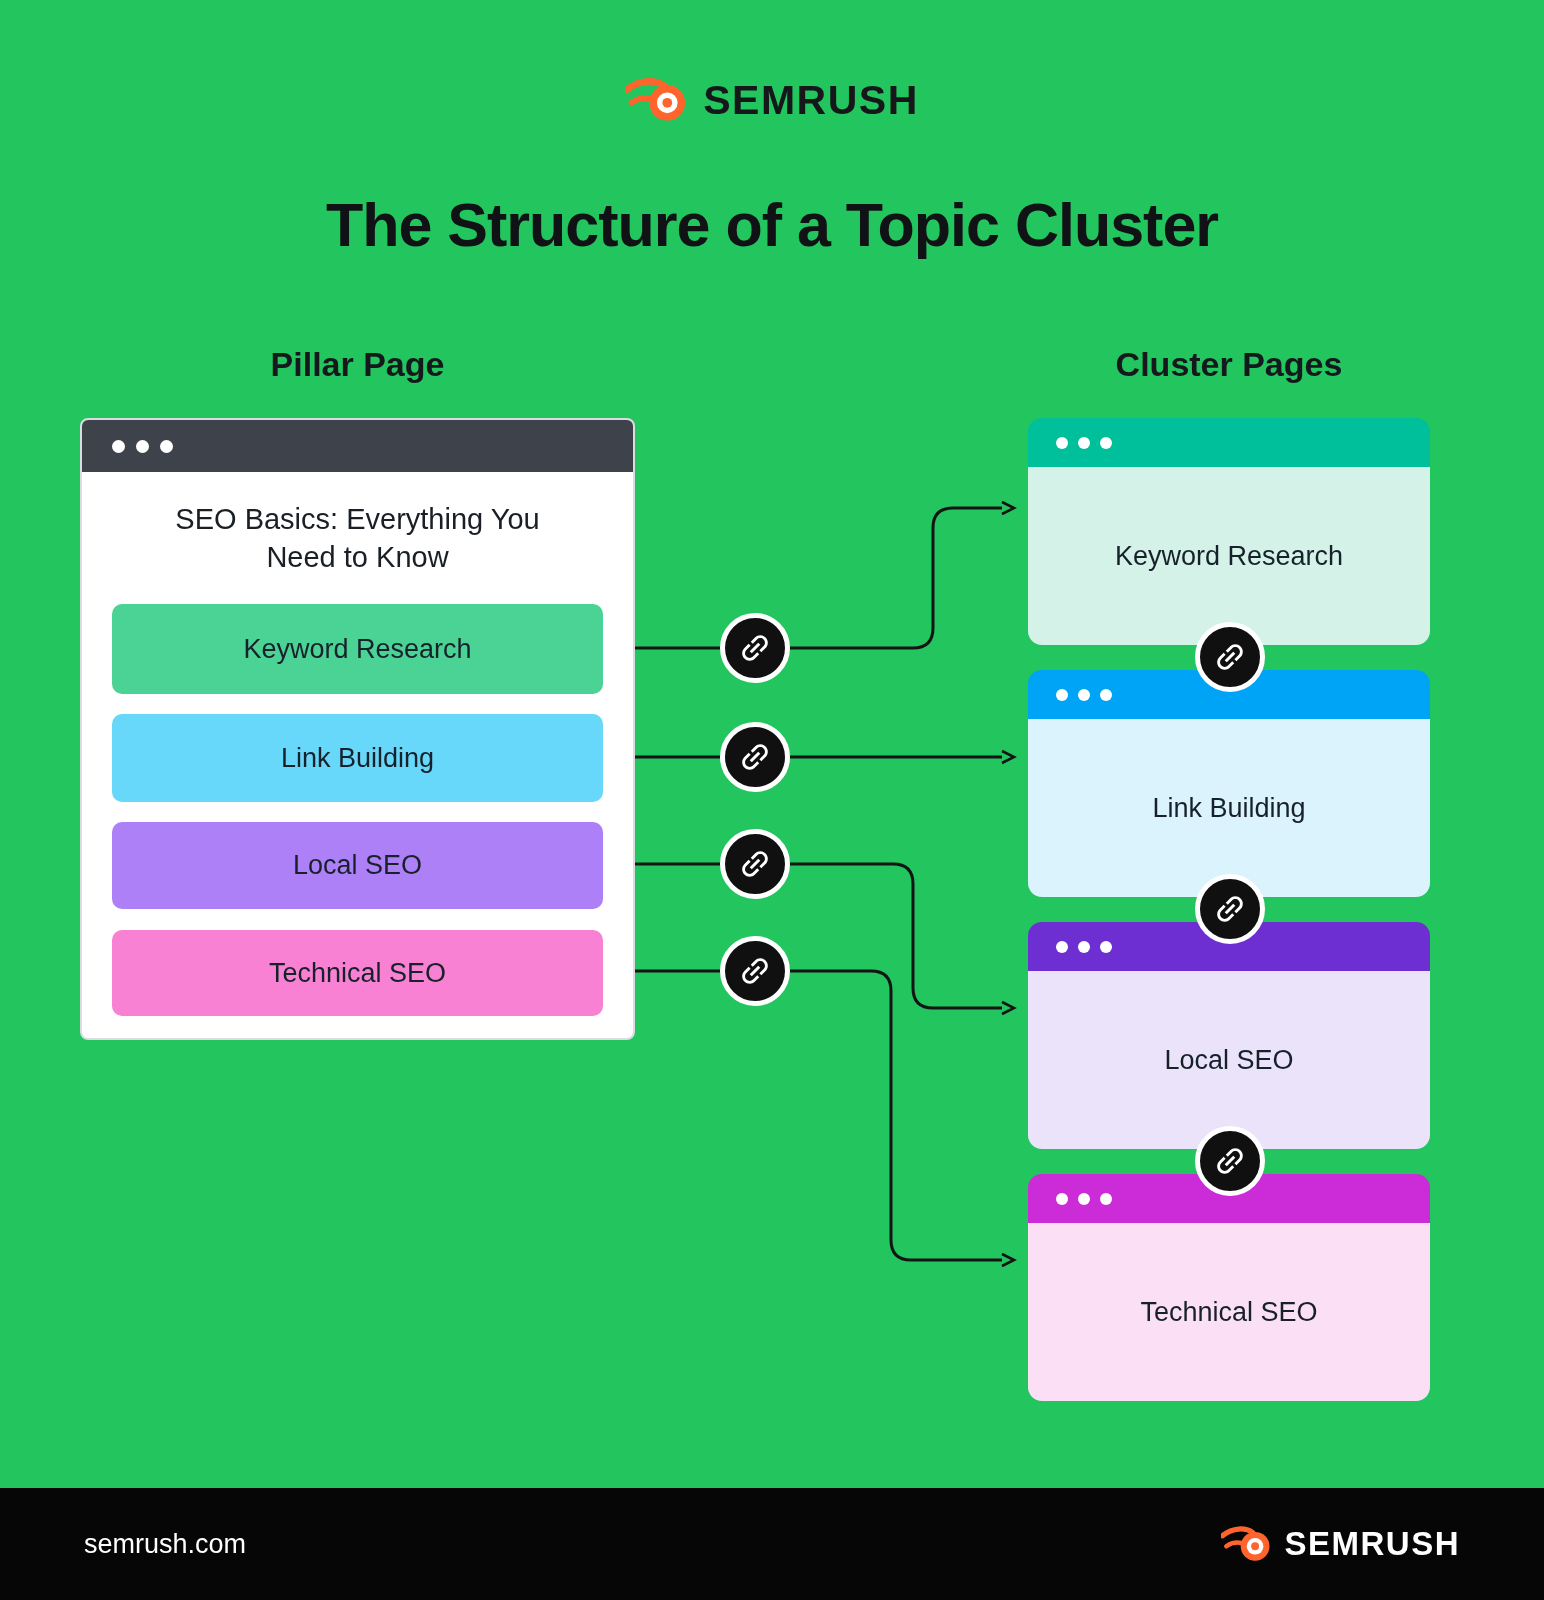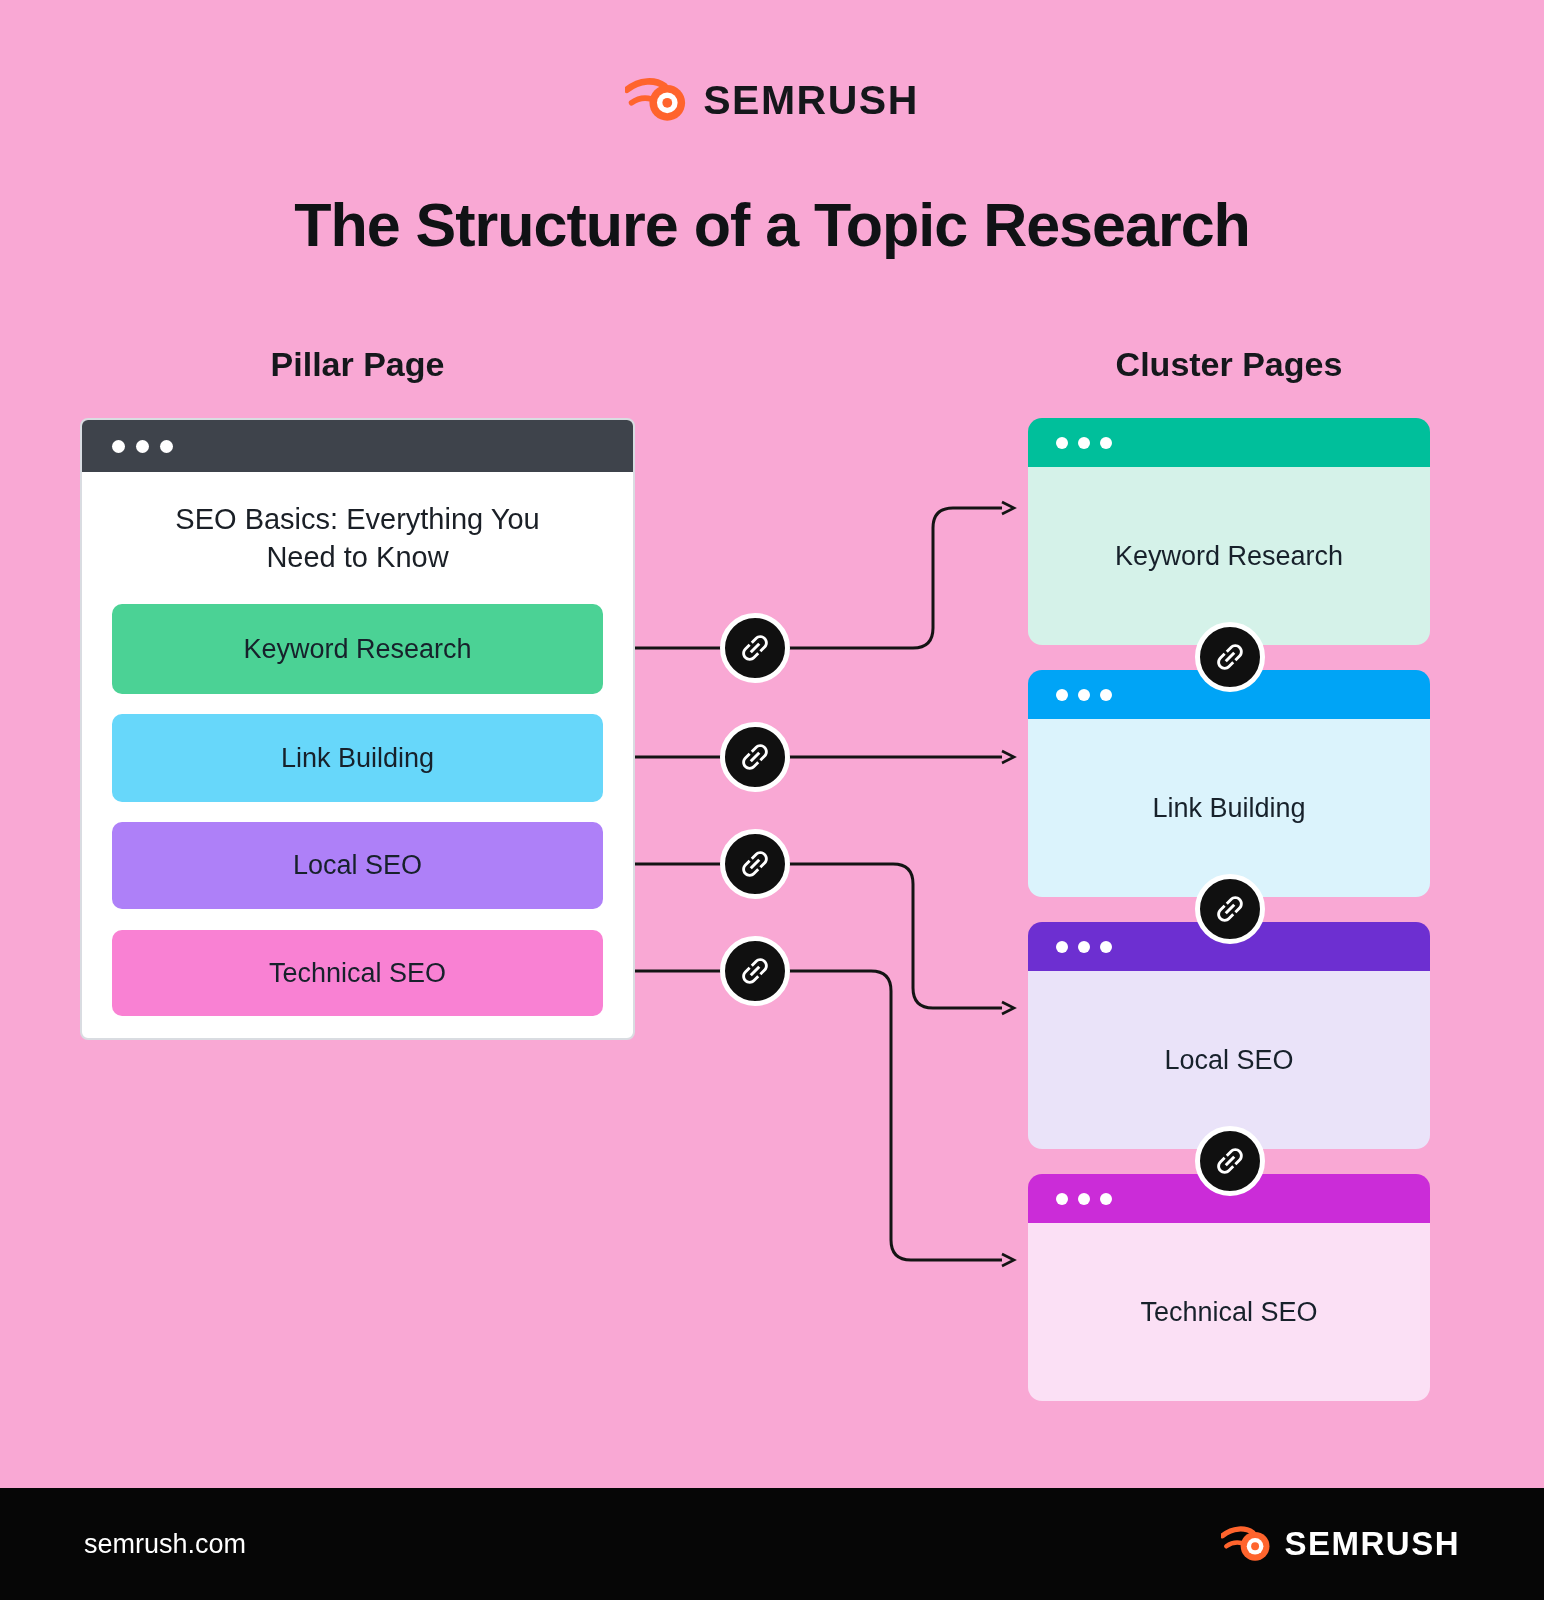--- a/index.html
+++ b/index.html
@@ -1,17 +1,17 @@
 <!DOCTYPE html>
 <html><head>
 <meta charset="utf-8">
 <style>
   html, body { margin:0; padding:0; background:#ffffff; }
   .canvas {
-    position:relative; width:1544px; height:1600px; background:#f9a8d4;
+    position:relative; width:1544px; height:1600px; background:#22c55e;
     font-family:"Liberation Sans","DejaVu Sans",sans-serif; overflow:hidden;
   }
 
   
   .top-logo { position:absolute; top:70px; left:0; right:0; height:60px;
     display:flex; align-items:center; justify-content:center; gap:16px; }
   .top-logo svg { width:62px; height:50px; }
   .wordmark { font-weight:bold; color:#15171b; letter-spacing:1.5px; }
   .top-logo .wordmark { font-size:41px; }
 
@@ -80,21 +80,21 @@
     <svg viewBox="0 0 66 52">
       <path d="M2 15 C 16 4, 32 4, 42 11" fill="none" stroke-width="7" stroke-linecap="round" stroke="#FF642D"></path>
       <path d="M7 29 C 14 24, 21 23, 28 25" fill="none" stroke-width="6" stroke-linecap="round" stroke="#FF642D"></path>
       <circle cx="45" cy="29" r="19" fill="#FF642D"></circle>
       <circle cx="45" cy="29" r="11" fill="#ffffff"></circle>
       <circle cx="45" cy="29" r="5.2" fill="#FF642D"></circle>
     </svg>
     <div class="wordmark">SEMRUSH</div>
   </div>
 
-  <div class="page-title">The Structure of a Topic Research</div>
+  <div class="page-title">The Structure of a Topic Cluster</div>
 
   <div class="col-heading clusters-heading">Cluster Pages</div>
   <div class="col-heading pillar-heading">Pillar Page</div>
 
   <svg class="connectors" viewBox="0 0 1544 1600">
     <defs>
       <marker id="arrow" markerUnits="userSpaceOnUse" markerWidth="20" markerHeight="20" refX="2" refY="9" orient="auto">
         <path d="M2 3 L14 9 L2 15" fill="none" stroke="#141414" stroke-width="2.6"></path>
       </marker>
     </defs>

